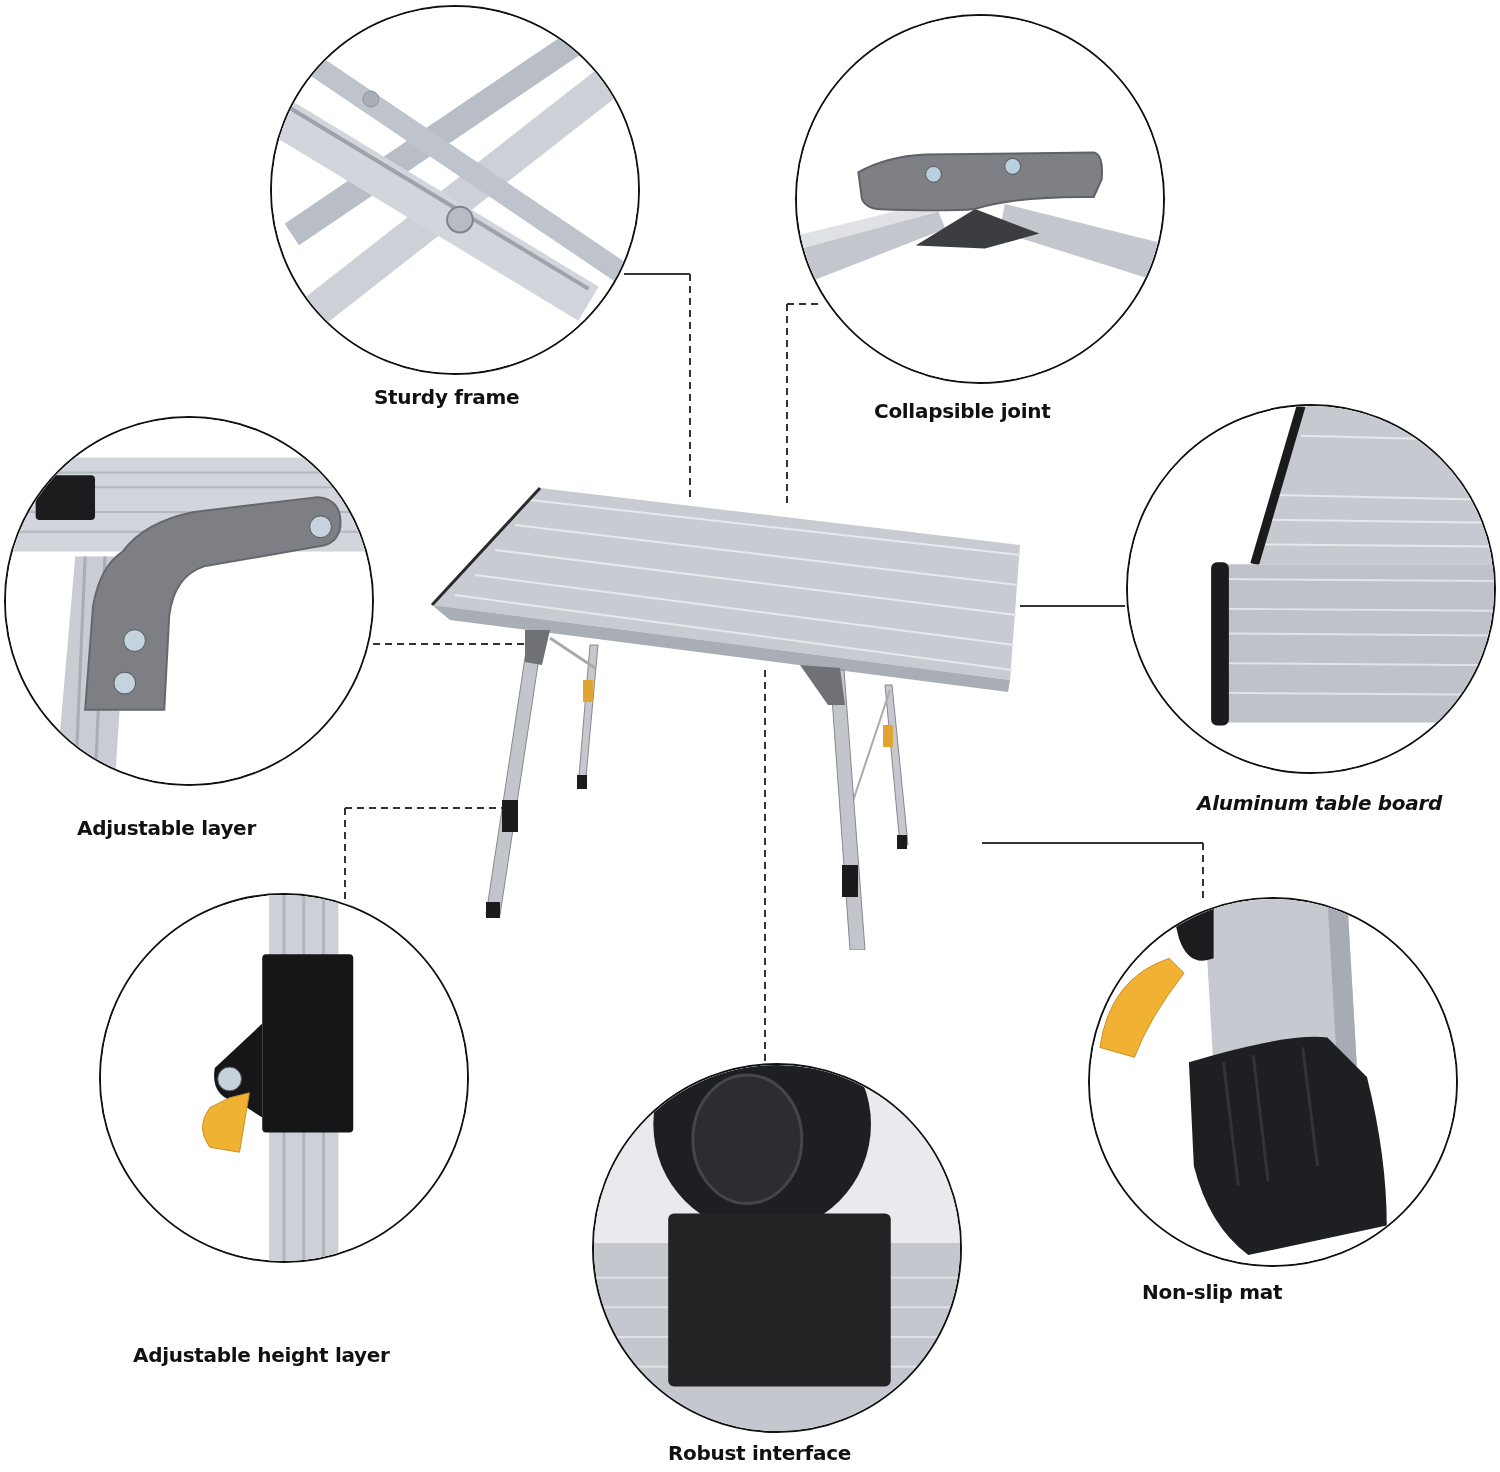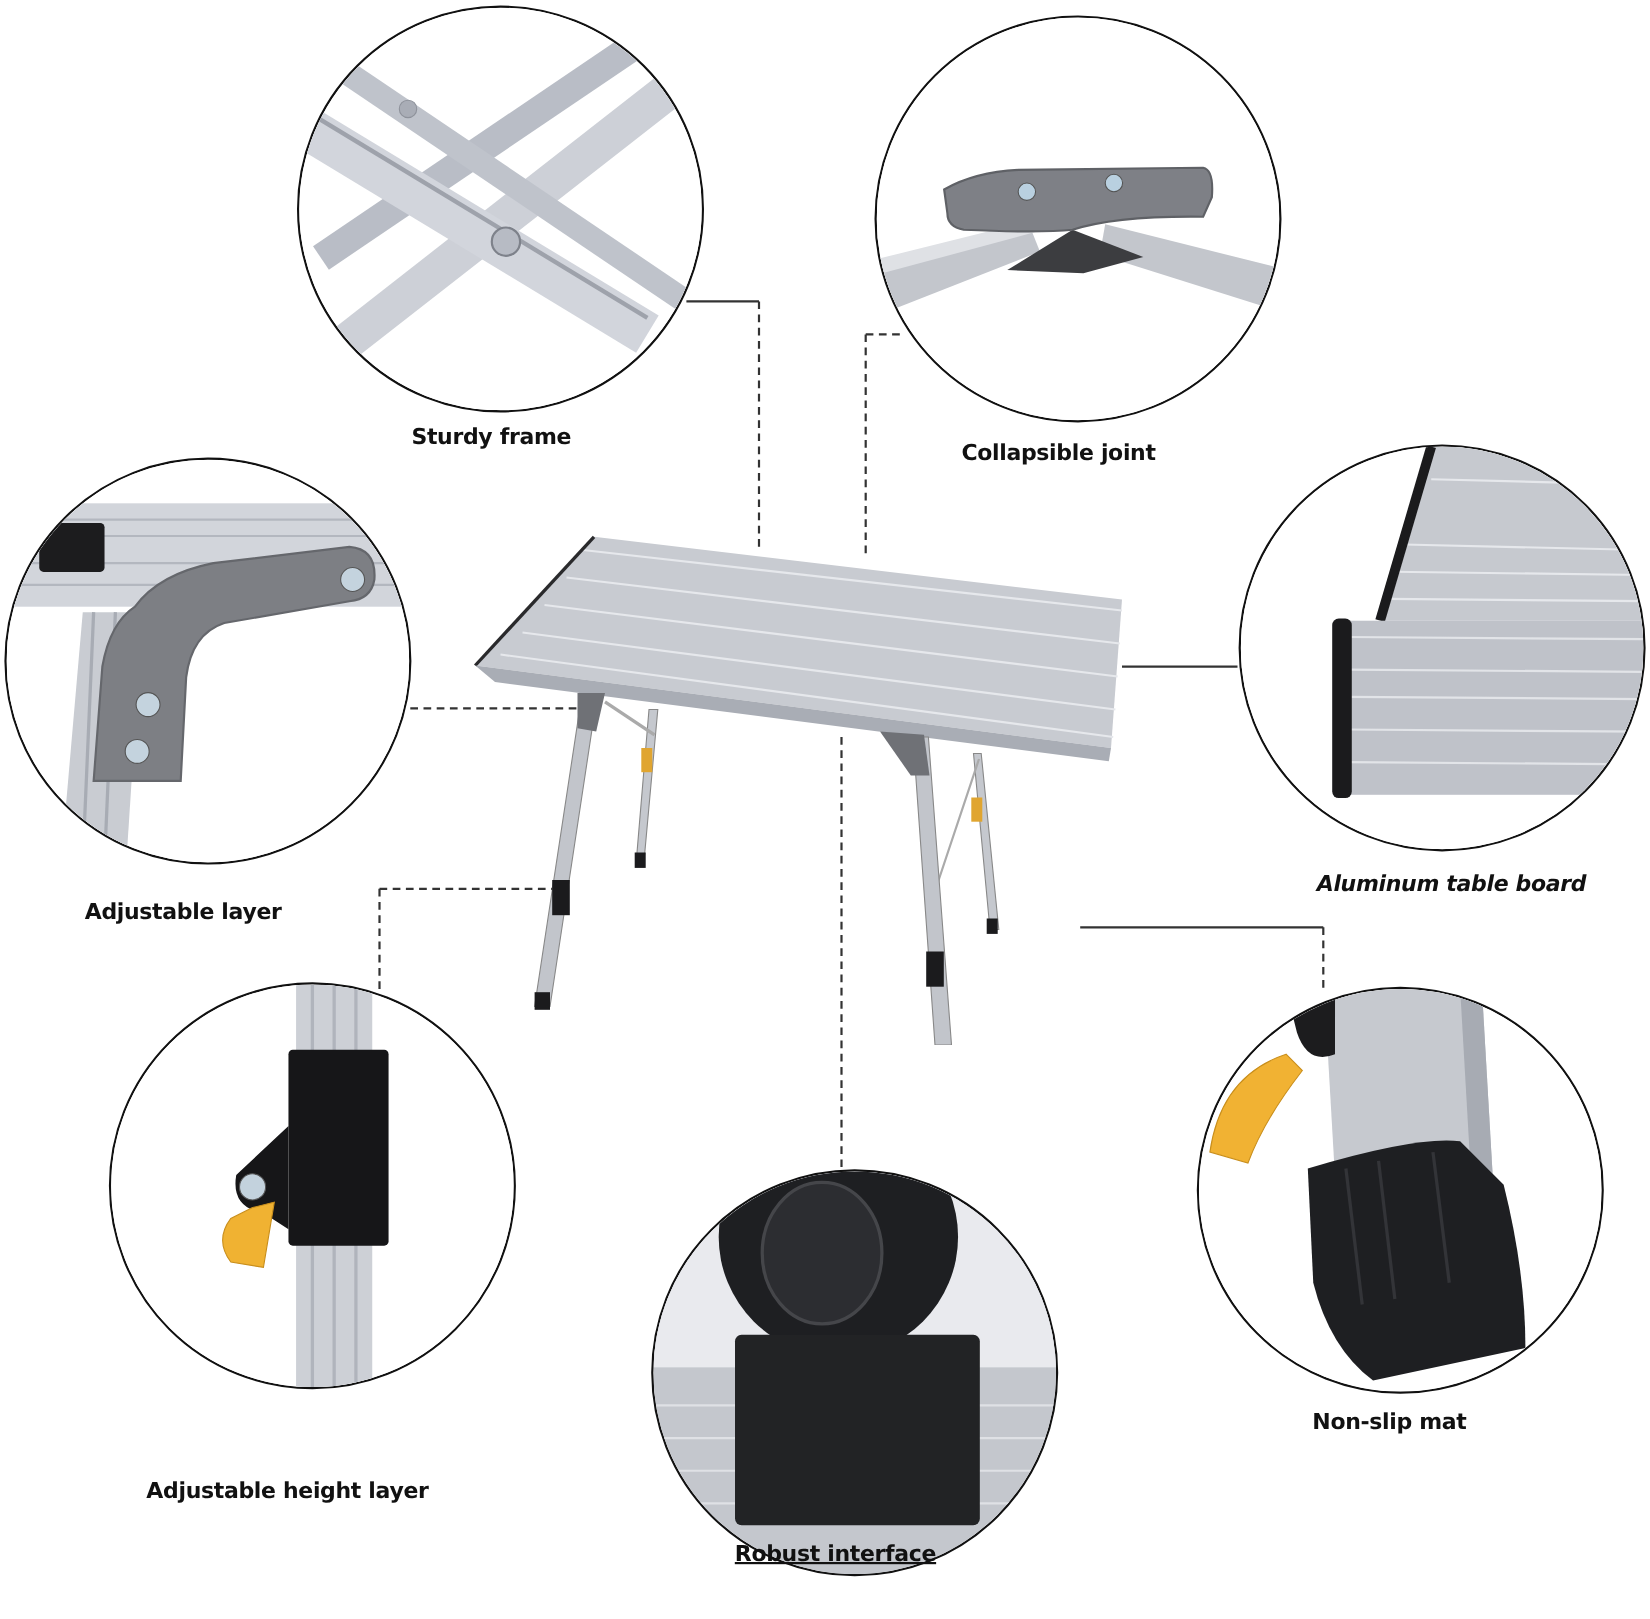--- a/index.html
+++ b/index.html
@@ -182,33 +182,33 @@
         <line x1="0" y1="215" x2="370" y2="215"></line>
           <line x1="0" y1="245" x2="370" y2="245"></line>
         <line x1="0" y1="275" x2="370" y2="275"></line>
           <line x1="0" y1="305" x2="370" y2="305"></line>
       </g>
       <ellipse cx="170" cy="60" rx="110" ry="110" fill="#1e1f22"></ellipse>
       <ellipse cx="155" cy="75" rx="55" ry="65" fill="#2c2d31" stroke="#45464a" stroke-width="3"></ellipse>
       <rect x="75" y="150" width="225" height="175" fill="#222325" rx="6"></rect>
     </svg>
   </div>
-  <div class="label" style="left:668px;top:1400px;text-decoration:underline;">Robust interface</div>
+  <div class="label" style="left:668px;top:1441px;">Robust interface</div>
 </div>
 
 <div class="feature">
   <div class="circle" style="left:1088px;top:897px;width:370px;height:370px;">
     <svg viewBox="0 0 370 370">
       <rect width="370" height="370" fill="#fff"></rect>
       <path d="M115 0 L260 0 L275 260 L130 260 Z" fill="#c6c9cf"></path>
       <path d="M240 0 L260 0 L275 260 L255 260 Z" fill="#a7abb3"></path>
       <path d="M80 0 L125 0 L125 60 Q100 70 90 40 Z" fill="#1c1c1e"></path>
       <path d="M10 150 Q20 80 80 60 L95 75 Q60 120 45 160 Z" fill="#f1b233" stroke="#c98f1d"></path>
       <path d="M100 165 Q200 135 240 140 L280 180 Q300 260 300 330 L160 360 Q120 330 105 270 Z" fill="#1e1f22"></path>
       <g stroke="#333438" stroke-width="3">
         <line x1="135" y1="165" x2="150" y2="290"></line>
           <line x1="165" y1="158" x2="180" y2="285"></line>
         <line x1="215" y1="150" x2="230" y2="270"></line>
       </g>
     </svg>
   </div>
-  <div class="label" style="left:1193px;top:1280px;">Non-slip mat</div>
+  <div class="label" style="left:1142px;top:1280px;">Non-slip mat</div>
 </div>
 
 </body></html>

